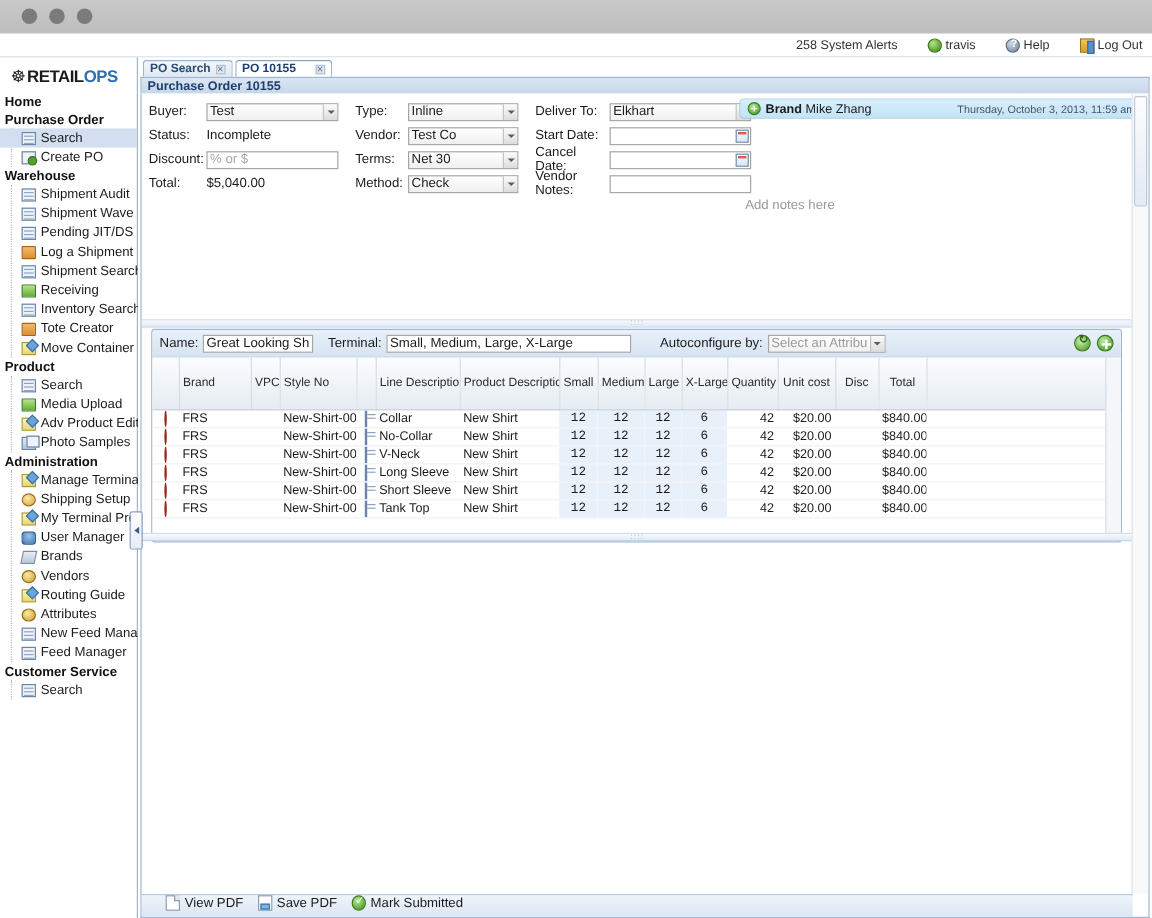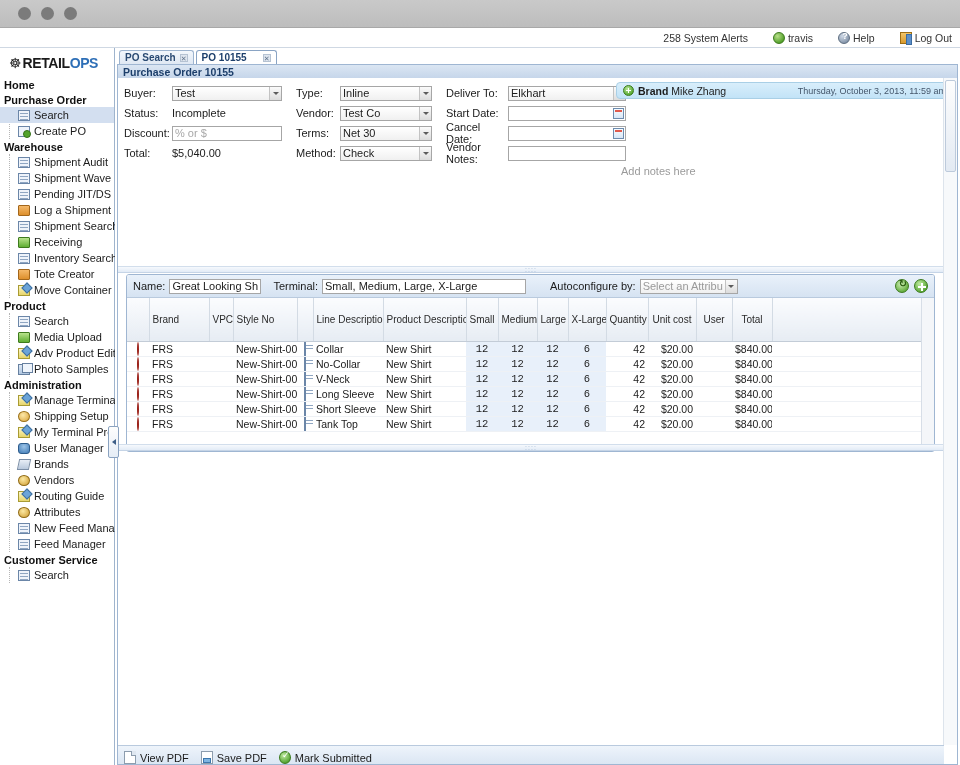--- a/index.html
+++ b/index.html
@@ -188,21 +188,21 @@
   .style-ico{
     width:12px;height:11px;background:#eef4fb;border:1px solid #6b86a8;position:relative;box-sizing:border-box;cursor:pointer;
   }
   .style-ico:after{content:"";position:absolute;left:1px;top:2px;width:8px;height:1px;background:#8fa6c2;box-shadow:0 3px 0 0 #8fa6c2;}
   
   #grid-vscroll{position:absolute;right:0;top:23px;bottom:0;width:12px;background:#f4f6f9;border-left:1px solid #d7dee7;}
   
   #footer{
     position:absolute;left:0;right:13px;bottom:0;height:19px;
     background:linear-gradient(#eef4fb,#dbe6f3);border-top:1px solid #b9cade;
-    display:flex;align-items:flex-end;padding-left:6px;box-sizing:border-box;
+    display:flex;align-items:flex-start;padding-left:20px;box-sizing:border-box;
   }
   .foot-btn{display:flex;align-items:center;margin-right:12px;font-size:11px;color:#1b1b1b;cursor:pointer;}
   .foot-btn .fi{width:12px;height:13px;margin-right:4px;position:relative;flex:0 0 12px;box-sizing:border-box;}
   .fi-pdf{background:#fff;border:1px solid #8d9dae;}
   .fi-pdf:after{content:"";position:absolute;right:-1px;top:-1px;width:4px;height:4px;background:#dfe7f0;border-left:1px solid #8d9dae;border-bottom:1px solid #8d9dae;}
   .fi-save{background:#fff;border:1px solid #8d9dae;}
   .fi-save:after{content:"";position:absolute;left:1px;bottom:0px;width:8px;height:5px;background:#7fb5e2;border:1px solid #3d77ad;box-sizing:border-box;}
   .fi-check{border-radius:50%;background:radial-gradient(circle at 38% 32%,#bfeaa1,#4f9f2a 80%);border:1px solid #3a7a1c;width:12px;height:12px;}
   .fi-check:after{content:"\2713";position:absolute;left:0;top:-2px;width:12px;text-align:center;font-size:9px;color:#fff;font-weight:bold;}
   
@@ -525,21 +525,21 @@
                   <th>Style No</th>
                   <th></th>
                   <th>Line Description</th>
                   <th>Product Description</th>
                   <th class="num">Small</th>
                   <th class="num">Medium</th>
                   <th class="num">Large</th>
                   <th class="num">X-Large</th>
                   <th class="num">Quantity</th>
                   <th class="num">Unit cost</th>
-                  <th class="num">User</th>
+                  <th class="num">Disc</th>
                   <th class="num">Total</th>
                   <th></th>
                 </tr>
               </thead>
             <tbody id="grid-body">
                 <tr>
                   <td class="ctr"><span class="del-ico"></span></td>
                   <td>FRS</td>
                   <td></td>
                   <td class="num">New-Shirt-001</td>

